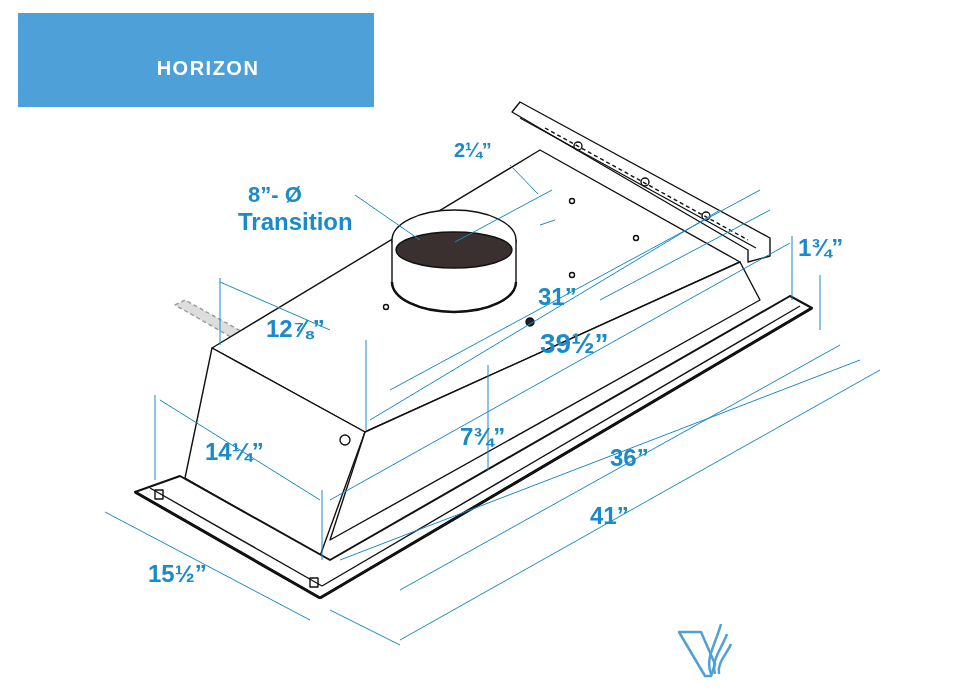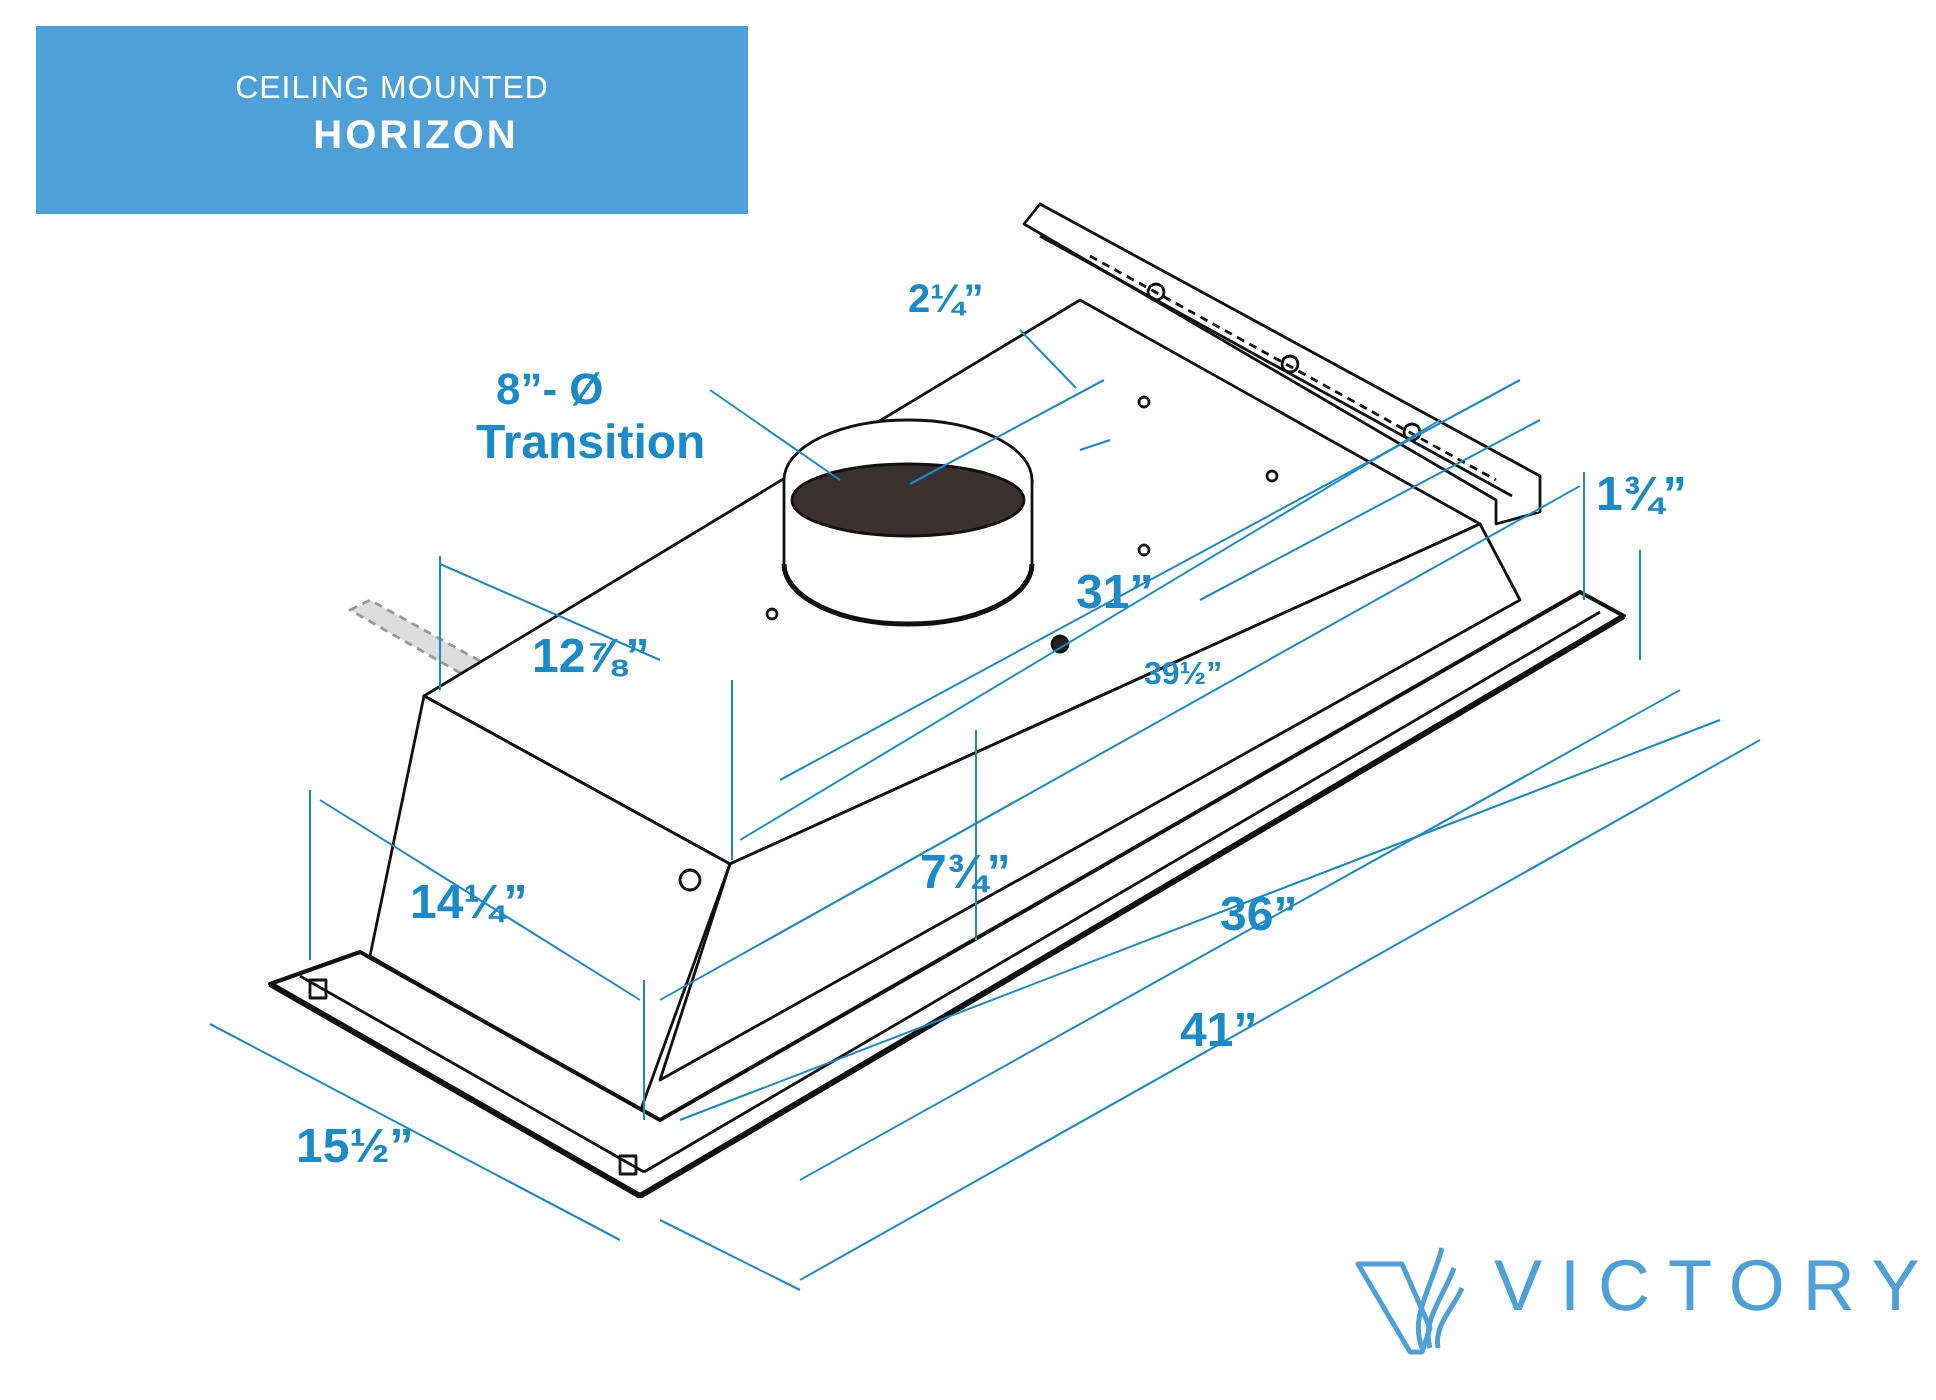--- a/index.html
+++ b/index.html
@@ -16,21 +16,20 @@
   .logo { position: absolute; left: 675px; top: 618px; width: 280px; height: 70px; }
   .logo .brand { position: absolute; left: 72px; top: 4px; font-size: 36px; letter-spacing: 9px;
                  color: #4ea0d8; font-weight: 400; }
   .logo .tag { position: absolute; left: 86px; top: 44px; font-size: 20px; letter-spacing: 2px;
                color: #4ea0d8; font-weight: 700; }
 </style>
 </head>
 <body>
 
 <div class="banner">
-  <div class="sub">CEILING MOUNTED</div>
   <div class="title">HORIZON</div>
 </div>
 
 <svg class="drawing" width="968" height="700" viewBox="0 0 968 700">
   <g fill="none" stroke="#111" stroke-width="1.4" stroke-linejoin="round">
 
     <polygon points="175,305 185,300 430,436 422,446" fill="#ddd" stroke="#999" stroke-dasharray="4,3"></polygon>
 
     <polygon points="212,348 540,150 740,262 365,432" fill="#fff"></polygon>
 
@@ -91,32 +90,31 @@
     <line x1="400" y1="590" x2="840" y2="345"></line>
     <line x1="330" y1="610" x2="400" y2="645"></line>
     <line x1="400" y1="640" x2="880" y2="370"></line>
   </g>
 </svg>
 
 <div class="dim" style="left:248px;top:184px;font-size:22px;">8”- Ø</div>
 <div class="dim" style="left:222px;top:210px;font-size:24px;margin-left:16px;">Transition</div>
 <div class="dim" style="left:454px;top:140px;font-size:20px;">2¼”</div>
 <div class="dim" style="left:538px;top:285px;font-size:24px;">31”</div>
-<div class="dim" style="left:572px;top:330px;font-size:16px;">39½”</div>
+<div class="dim" style="left:540px;top:330px;font-size:28px;">39½”</div>
 <div class="dim" style="left:266px;top:317px;font-size:24px;">12⅞”</div>
 <div class="dim" style="left:460px;top:425px;font-size:24px;">7¾”</div>
 <div class="dim" style="left:205px;top:440px;font-size:24px;">14¼”</div>
 <div class="dim" style="left:798px;top:236px;font-size:24px;">1¾”</div>
 <div class="dim" style="left:610px;top:446px;font-size:24px;">36”</div>
 <div class="dim" style="left:590px;top:504px;font-size:24px;">41”</div>
 <div class="dim" style="left:148px;top:562px;font-size:24px;">15½”</div>
 
 <div class="logo">
   <svg width="70" height="60" viewBox="0 0 70 60" style="position:absolute;left:0;top:2px;">
     <g fill="none" stroke="#4ea0d8" stroke-width="2.5" stroke-linejoin="round">
       <polygon points="4,12 26,12 40,44 36,56 30,56"></polygon>
       <path d="M36,54 C30,38 40,26 46,4"></path>
       <path d="M40,54 C36,40 46,30 52,14"></path>
       <path d="M44,54 C42,42 52,34 56,24"></path>
     </g>
   </svg>
-  <div class="brand">VICTORY</div>
 </div>
 
 </body></html>

